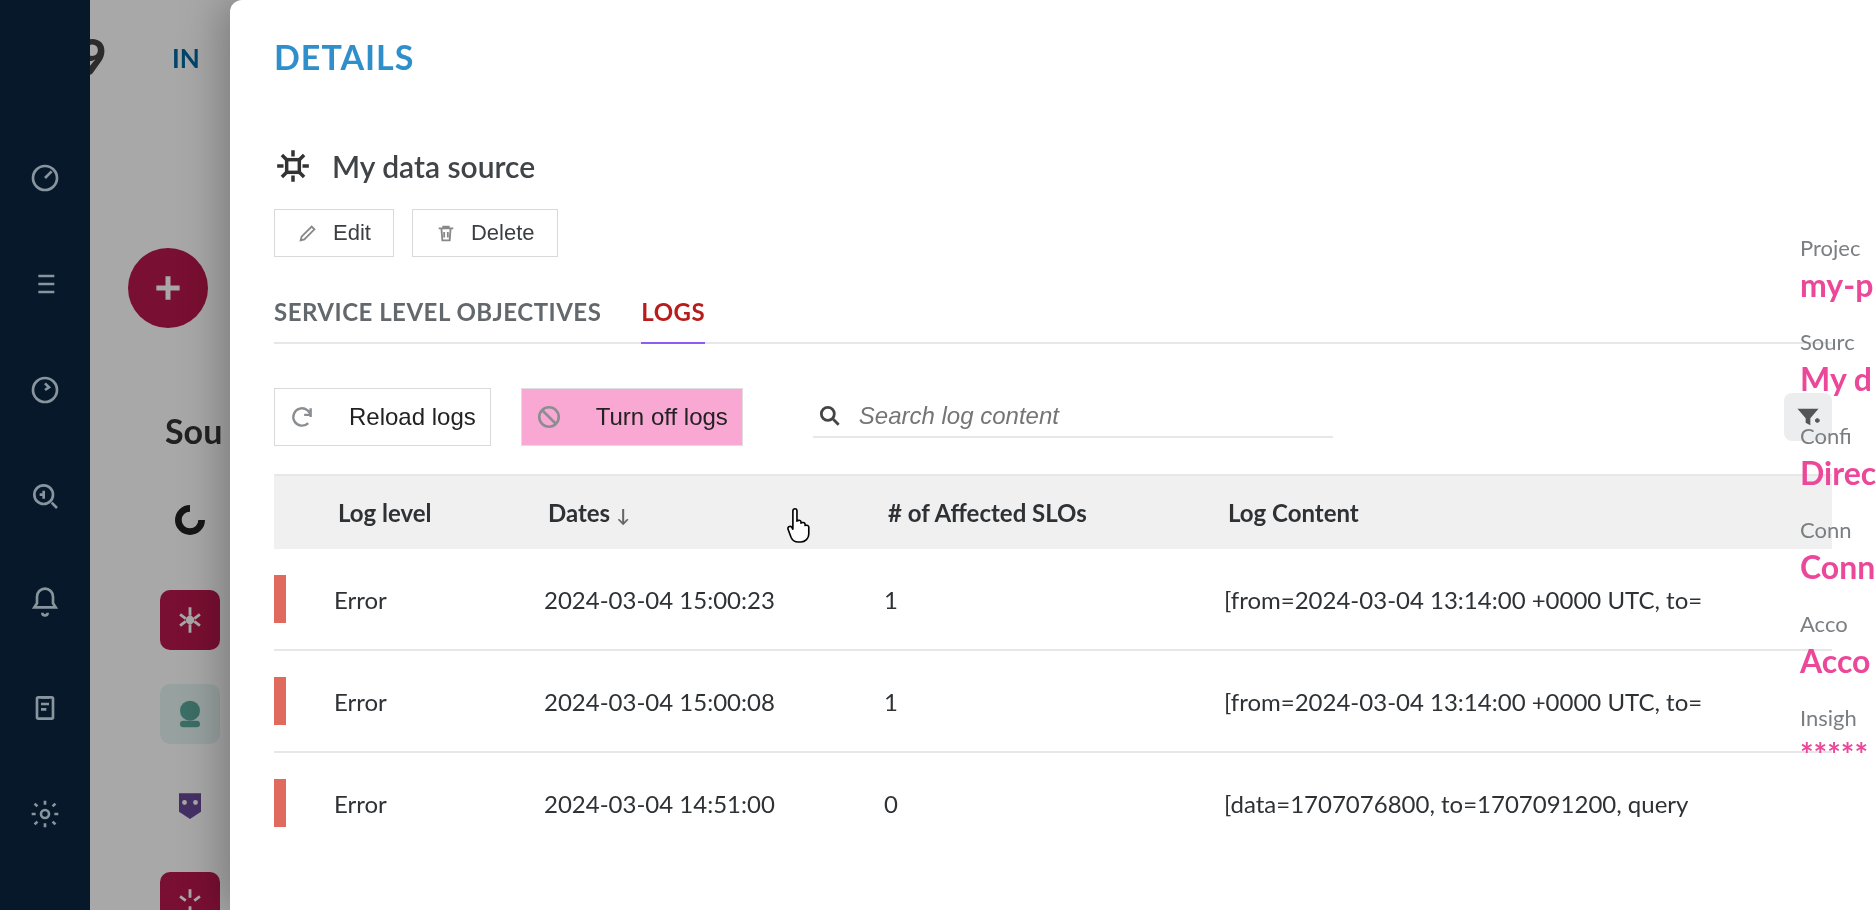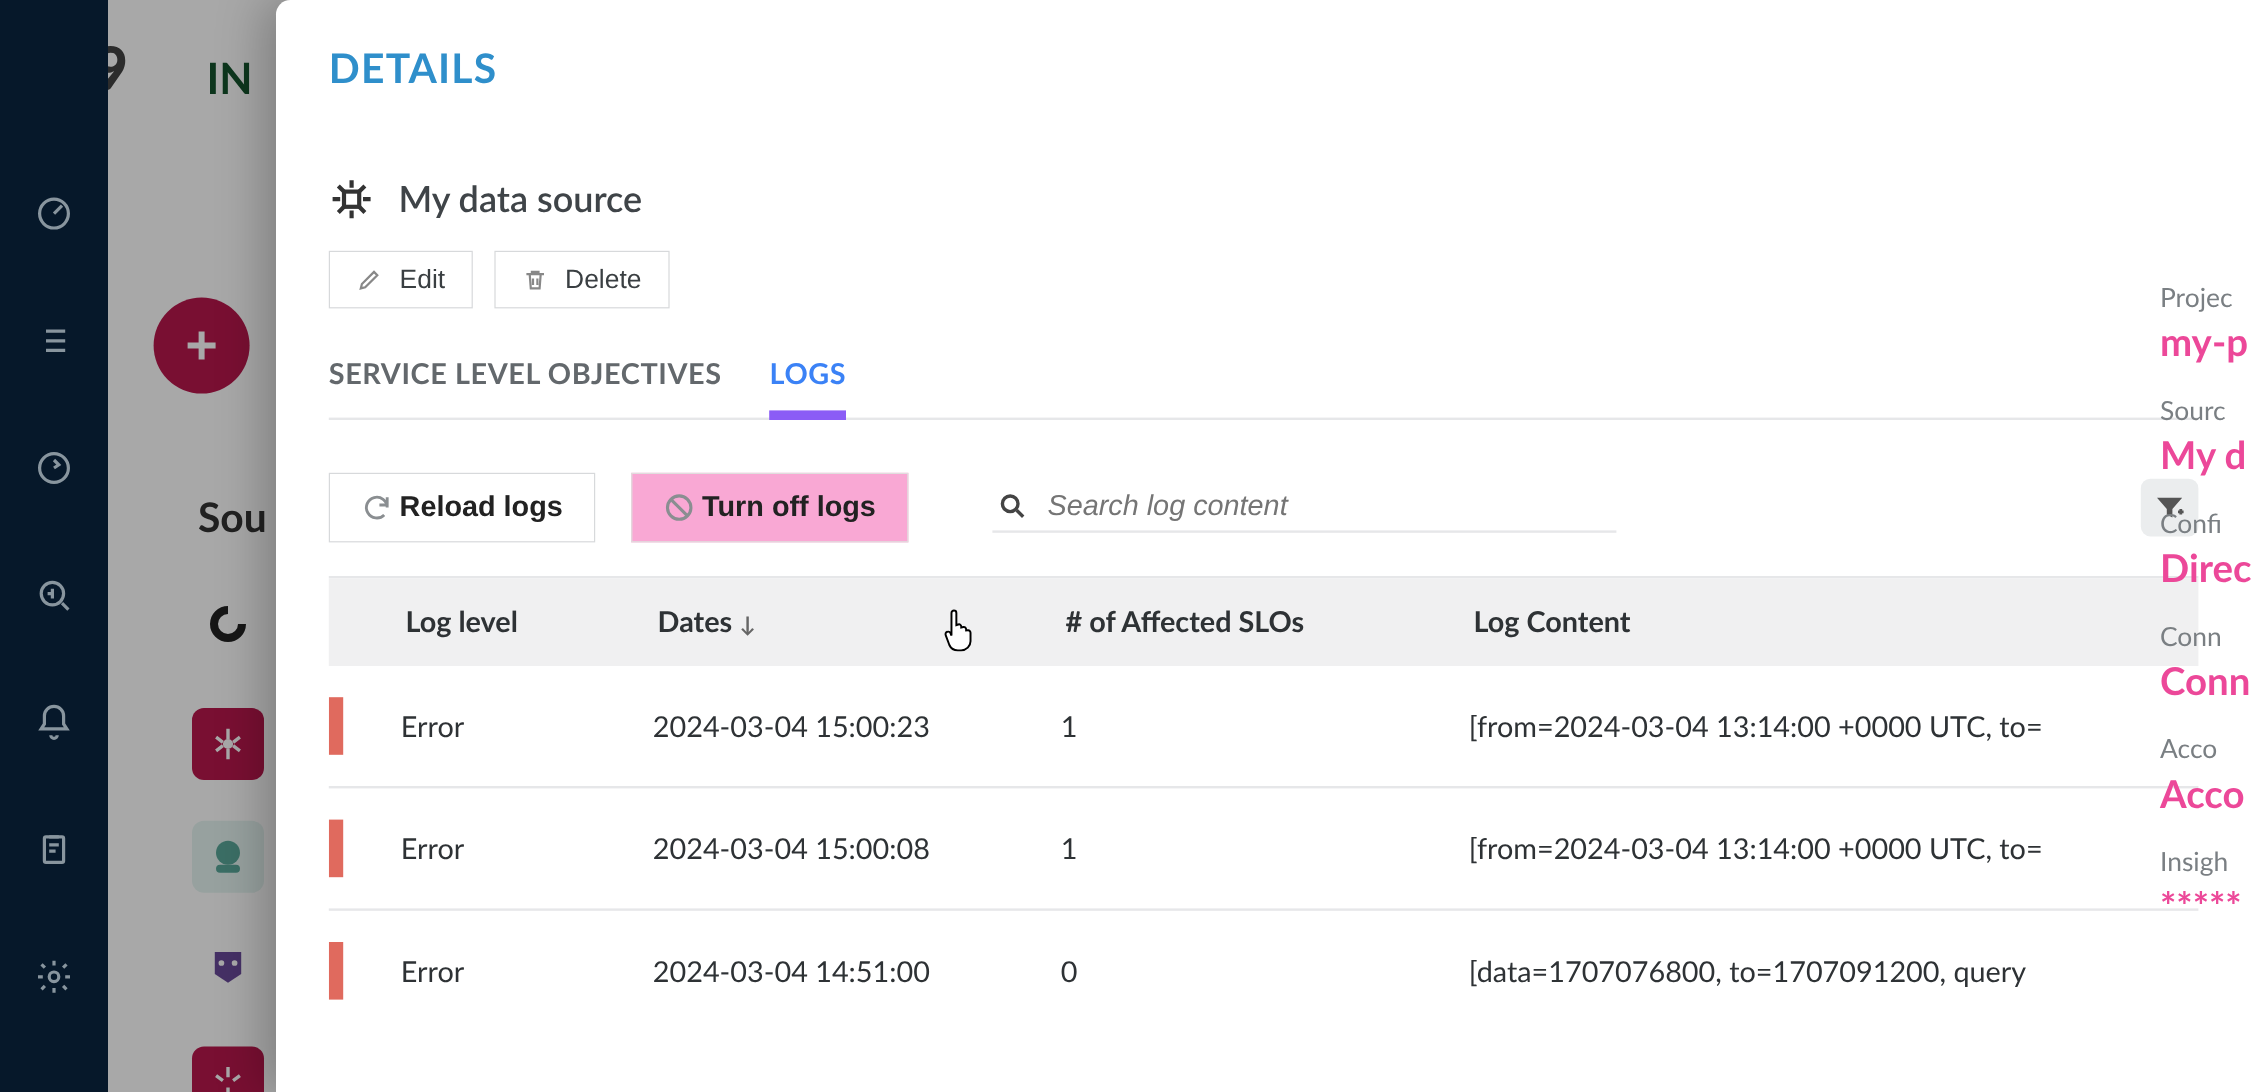--- a/index.html
+++ b/index.html
@@ -12,21 +12,21 @@
   .bg-overlay { position: absolute; inset: 0; background: rgba(0,0,0,0.34); z-index: 5; pointer-events: none; }
 
   
   .sidebar { position: absolute; left: 0; top: 0; width: 90px; height: 100%; background: #0a2540; display: flex; flex-direction: column; align-items: center; padding-top: 160px; gap: 70px; z-index: 2;}
   .sidebar .nav-icon { color: #cfe2f0; width: 36px; height: 36px; display:flex; align-items:center; justify-content:center;}
 
   
   .topstrip { position: absolute; left: 0; top: 0; right: 0; height: 130px; background:#fff; z-index:1; }
   .logo { position: absolute; left: 40px; top: 26px; font-weight: 900; font-size: 50px; letter-spacing:-1px; color:#111; }
   .logo .nine { color:#444; }
-  .logo-sub { position: absolute; left: 172px; top: 42px; font-size: 36px; font-weight: 700; color:#14532d; }
+  .logo-sub { position: absolute; left: 172px; top: 42px; font-size: 26px; font-weight: 700; color:#0369a1; }
 
   
   .fab { position: absolute; left: 128px; top: 248px; width: 80px; height: 80px; border-radius: 50%; background:#b8174c; color:#fff; font-size:42px; display:flex; align-items:center; justify-content:center; z-index:3;}
   .sou-label { position: absolute; left: 165px; top: 410px; font-size: 34px; font-weight: 700; color:#333; z-index:2;}
 
   .source-chip { position: absolute; left: 160px; width: 60px; height: 60px; border-radius: 10px; display:flex; align-items:center; justify-content:center; z-index:2; }
   .chip1 { top: 490px; background:#fff; }
   .chip2 { top: 590px; background:#b8174c; }
   .chip3 { top: 684px; background:#e6f5f2; }
   .chip4 { top: 778px; background:#fff; }
@@ -41,24 +41,24 @@
   .title-row { display:flex; align-items:center; gap:20px; margin-top: 70px; }
   .title-icon { width: 38px; height: 38px; color:#444; }
   .page-title { font-size: 30px; font-weight: 600; color:#3f4448; }
 
   .action-row { display:flex; gap:18px; margin-top:24px; }
   .action-btn { display:flex; align-items:center; gap:14px; padding: 10px 22px; border:1px solid #d7d9db; background:#fff; color:#3a3f42; font-size:22px; cursor:pointer; }
   .action-btn .ico { color:#888; }
 
   .tabs { display:flex; gap:40px; margin-top:40px; border-bottom:2px solid #e6e7e9; }
   .tab { padding: 0 0 16px 0; font-size:24px; font-weight:700; color:#63686c; letter-spacing:0.5px; cursor:pointer; }
-  .tab.active { color:#3b82f6; border-bottom:8px solid #8b5cf6; margin-bottom:-2px; }
+  .tab.active { color:#b91c1c; border-bottom:2px solid #8b5cf6; margin-bottom:-2px; }
 
   .toolbar { display:flex; align-items:center; gap:30px; margin-top:44px; }
-  .tool-btn { display:flex; align-items:center; gap:6px; padding: 14px 26px; border:1px solid #d7d9db; background:#fff; color:#222; font-size:24px; font-weight:700; cursor:pointer; }
+  .tool-btn { display:flex; align-items:center; gap:34px; padding: 14px 14px; border:1px solid #d7d9db; background:#fff; color:#222; font-size:24px; font-weight:400; cursor:pointer; }
   .tool-btn.secondary { background:#f9a8d4; border-color:#e0dede; }
   .tool-btn .ico { color:#8a8e91; }
 
   .search-wrap { display:flex; align-items:center; border-bottom:2px solid #e6e7e9; flex:1; max-width: 520px; padding:6px 4px; gap:16px; margin-left:40px;}
   .search-wrap input { border:none; outline:none; font-size:24px; font-style:italic; color:#555; flex:1; background:transparent;}
   .search-wrap .sicon { color:#444; }
   .filter-add { width:48px; height:48px; background:#ebedee; border-radius:8px; display:flex; align-items:center; justify-content:center; color:#555; margin-left:auto; cursor:pointer;}
 
   
   .table-wrap { margin-top:28px; border-top:2px solid #e6e7e9; }

